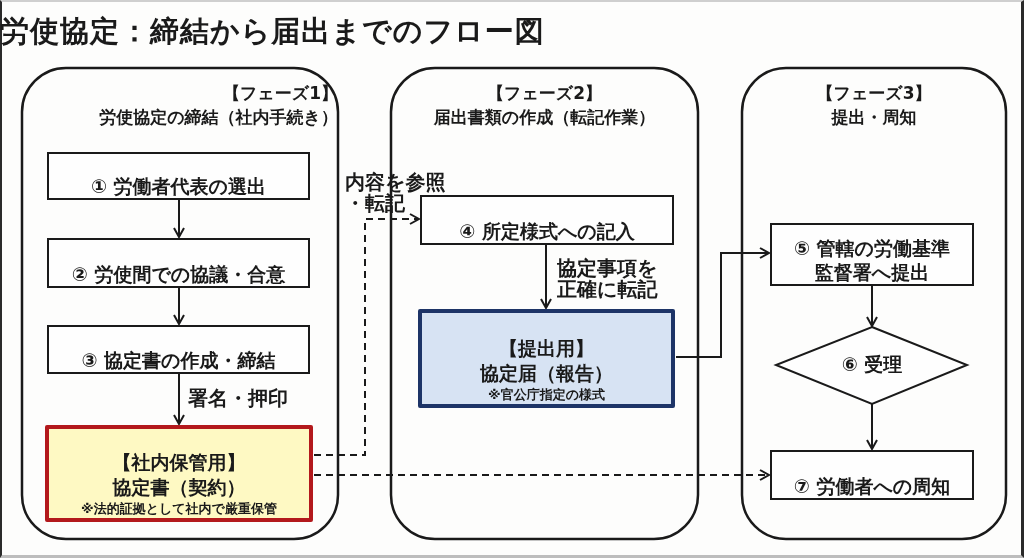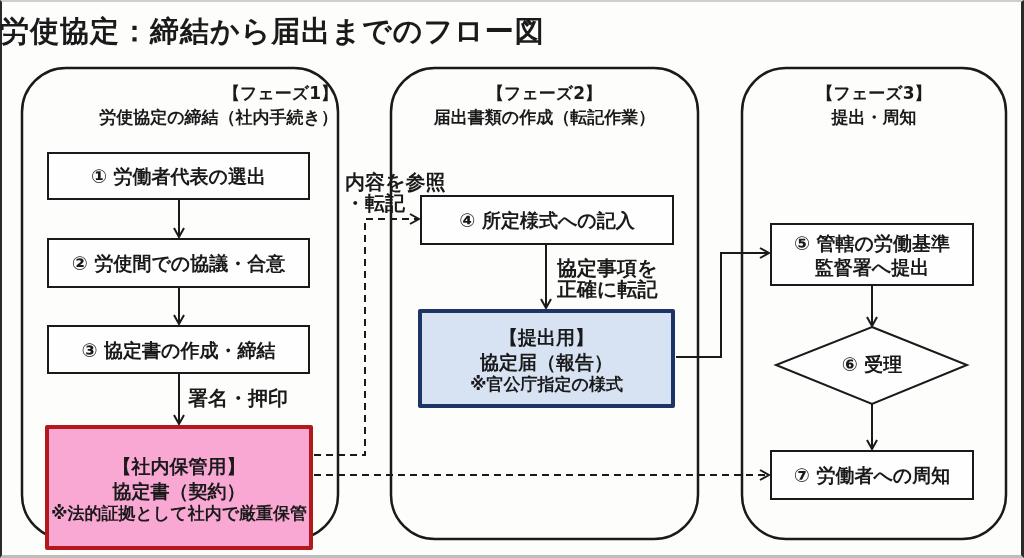--- a/index.html
+++ b/index.html
@@ -20,31 +20,31 @@
       position: absolute; left: 0; top: 12px; width: 1024px; 
       font-size: 29px; font-weight: bold; letter-spacing: 1px;
     }
     svg.wires { position: absolute; left: 0; top: 0; }
     .phase-head {
       position: absolute; text-align: center; font-weight: bold; font-size: 17px; line-height: 24px;
     }
     .box {
       position: absolute; box-sizing: border-box; background: #fefefe;
       border: 2px solid #1a1a1a; display: flex; flex-direction: column;
-      align-items: center; justify-content: center; text-align: center;
+      align-items: center; justify-content: flex-end; text-align: center;
       font-weight: bold; font-size: 19px; line-height: 24px;
     }
     .box.red {
       background: #f6cfd0; border: 4px solid #b3191c; border-radius: 2px;
     }
     .box.blue {
       background: #d7e3f3; border: 4px solid #1d3467; border-radius: 2px;
     }
     .box .big { font-size: 19px; line-height: 25px; }
-    .box .note { font-size: 17px; line-height: 18px; }
+    .box .note { font-size: 13px; line-height: 18px; }
     .lbl {
       position: absolute; font-weight: bold; font-size: 20px; line-height: 21px; white-space: nowrap;
     }
     .diamond-label {
       position: absolute; font-weight: bold; font-size: 19px; text-align: center;
     }
   </style>
 </head>
 <body>
 
@@ -95,21 +95,21 @@
 <div class="box" style="left:47px; top:152px; width:263px; height:48px;">
   <span>① 労働者代表の選出</span>
 </div>
 <div class="box" style="left:47px; top:238px; width:263px; height:50px;">
   <span>② 労使間での協議・合意</span>
 </div>
 <div class="box" style="left:47px; top:325px; width:263px; height:49px;">
   <span>③ 協定書の作成・締結</span>
 </div>
 <div class="lbl" style="left:188px; top:388px;">署名・押印</div>
-<div class="box red" style="left: 45px; top: 425px; width: 268px; height: 125px; border-color: rgb(179, 25, 28); background: #f9a8d4;">
+<div class="box red" style="left: 45px; top: 425px; width: 268px; height: 97px; border-color: rgb(179, 25, 28); background: #fef9c3;">
   <span class="big">【社内保管用】</span>
   <span class="big">協定書（契約）</span>
   <span class="note">※法的証拠として社内で厳重保管</span>
 </div>
 
 <div class="lbl" style="left:345px; top:172px;">
   <div>内容を参照</div>
   <div>・転記</div>
 </div>
 <div class="box" style="left:420px; top:195px; width:254px; height:50px;">

